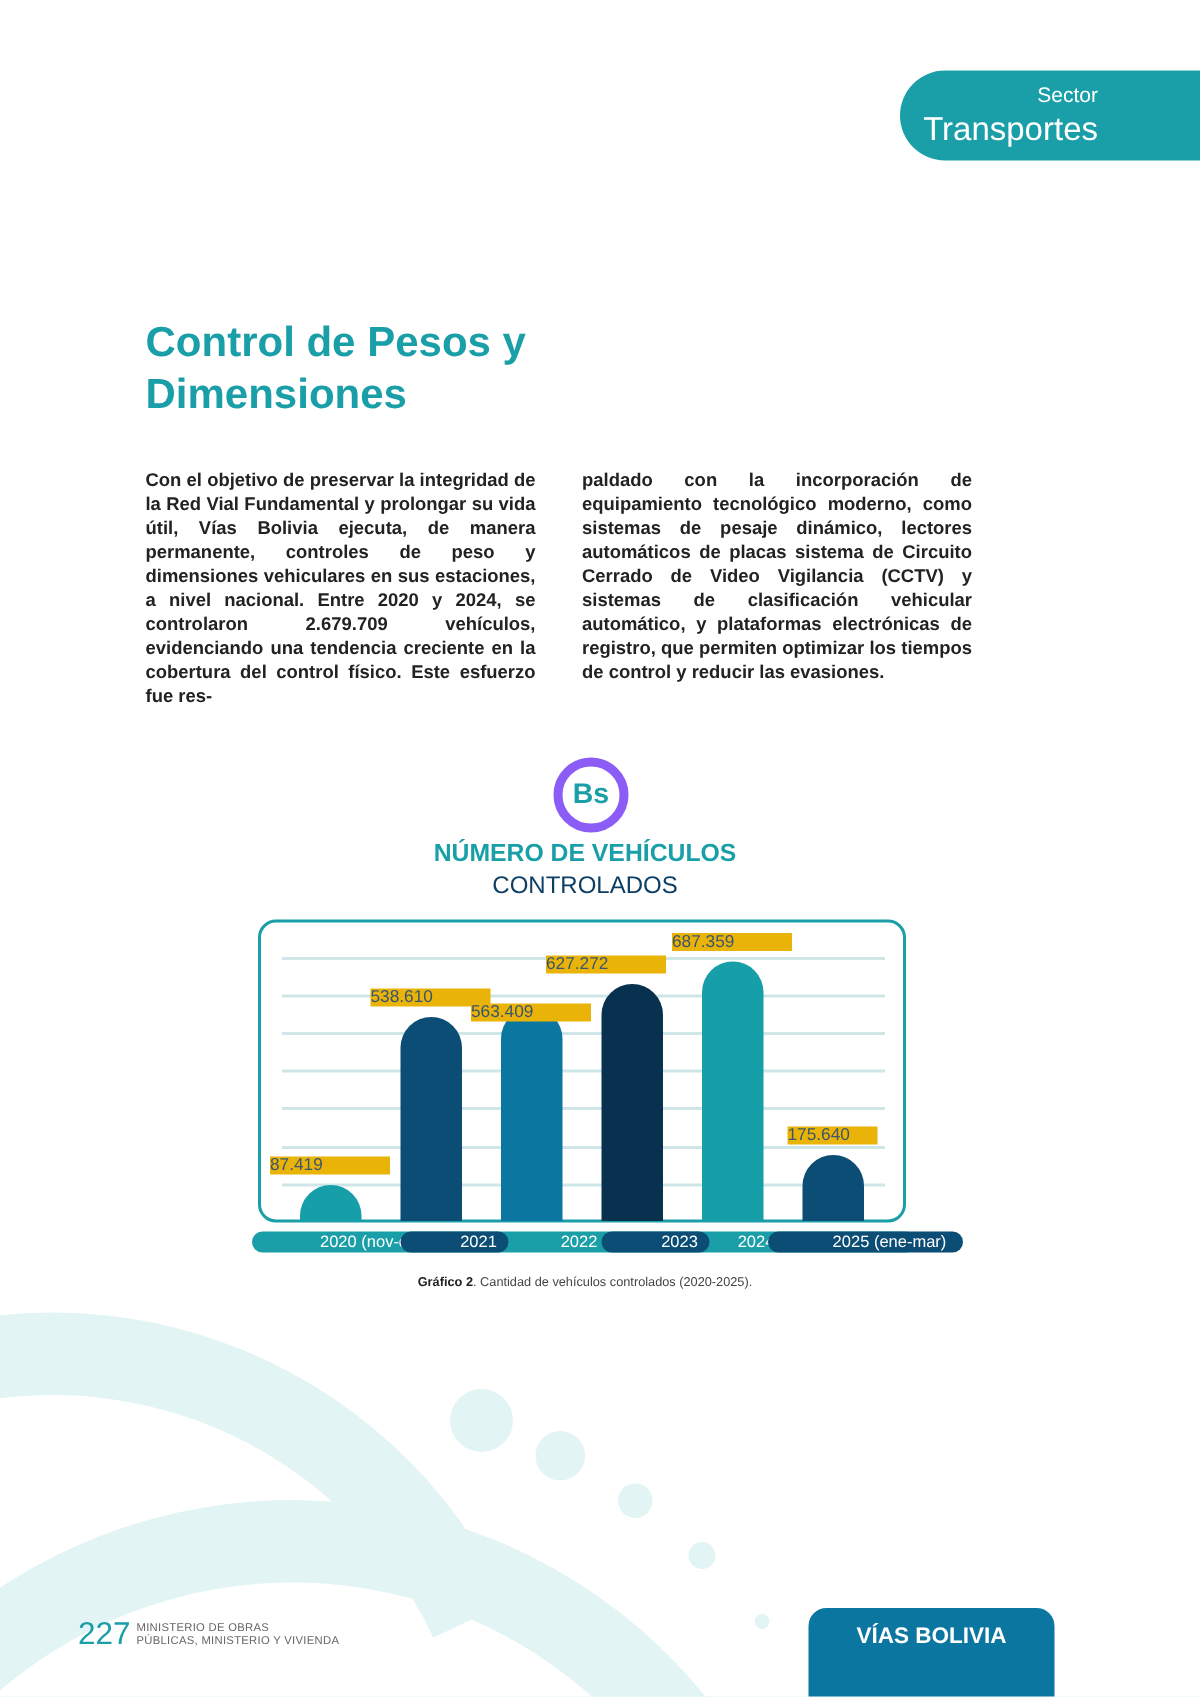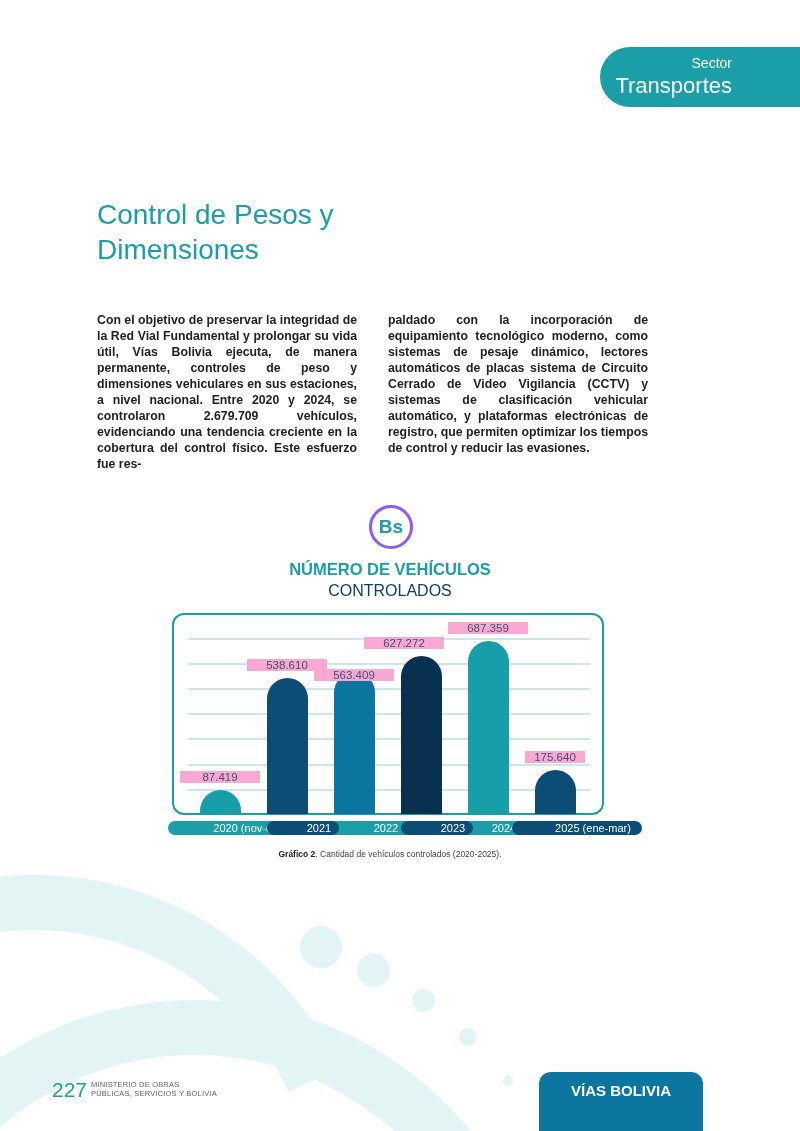--- a/index.html
+++ b/index.html
@@ -4,37 +4,37 @@
 <style>
   html, body { margin:0; padding:0; }
   body { width:800px; height:1131px; position:relative; background:#ffffff; overflow:hidden;
          font-family:"Liberation Sans", sans-serif; }
   .deco { position:absolute; border-radius:50%; background:#e3f4f5; }
   .arc { position:absolute; border-radius:50%; border-style:solid; border-color:#e3f4f5; }
   .sector-tab { position:absolute; left:600px; top:47px; width:220px; height:60px; background:#1a9fa8;
                 border-radius:30px 0 0 30px; color:#fff; }
   .sector-small { position:absolute; right:88px; top:8px; font-size:14px; font-weight:300; }
   .sector-big { position:absolute; right:88px; top:26px; font-size:22px; }
-  .page-title { position:absolute; left:97px; top:197px; width:320px; font-size:28px; line-height:35px;
-                color:#1a9fa8; font-weight:400; margin:0; }
+  .page-title { position:absolute; left:97px; top:210px; width:320px; font-size:28px; line-height:35px;
+                color:#1a9fa8; font-weight:700; margin:0; }
   .col { position:absolute; top:312px; width:260px; font-size:12.3px; line-height:16px; color:#222;
          text-align:justify; margin:0;font-weight:bold; }
   .col1 { left:97px; }
   .col2 { left:388px; }
-  .bs-icon { position:absolute; left:369px; top:505px; width:38px; height:38px; border:3px solid #8b5cf6;
+  .bs-icon { position:absolute; left:369px; top:505px; width:38px; height:38px; border:6px solid #8b5cf6;
              border-radius:50%; color:#1a9fa8; font-weight:bold; font-size:19px; text-align:center; line-height:38px; }
   .chart-title1 { position:absolute; left:0; width:780px; text-align:center; top:560px; font-size:16.5px;
                   font-weight:bold; color:#1a9fa8; }
   .chart-title2 { position:absolute; left:0; width:780px; text-align:center; top:582px; font-size:16px;
                   color:#0d3e63; }
   .chart-box { position:absolute; left:172px; top:613px; width:432px; height:202px; border:2px solid #1a9fa8;
                border-radius:12px; background:#fff; box-sizing:border-box; }
   .grid { position:absolute; height:1.5px; background:#cfe6e8; }
   .bar { position:absolute; width:41px; border-radius:20.5px 20.5px 0 0; }
-  .bar-label { position:absolute; width:80px; text-align:center; font-size:11.5px; color:#3a5570; background:#f9a8d4; }
+  .bar-label { position:absolute; width:80px; text-align:left; font-size:11.5px; color:#3a5570; background:#eab308; }
   .axis-band { position:absolute; left:168px; top:821px; width:443px; height:14px; background:#1a9fa8; border-radius:7px; }
   .axis-label { position:absolute; top:821px; height:14px; line-height:14px; font-size:11px; color:#fff; text-align:center;
                 border-radius:7px;padding-left:32px; }
   .axis-label.dark { background:#0b4d74; }
   .caption { position:absolute; left:0; width:780px; text-align:center; top:849px; font-size:8.5px; color:#444; }
   .caption b { color:#222; }
   .page-num { position:absolute; left:52px; top:1078px; font-size:21px; color:#1a9fa8; }
   .ministry { position:absolute; left:91px; top:1080px; font-size:7.5px; line-height:9px; color:#666; letter-spacing:0.2px; }
   .brand { position:absolute; left:539px; top:1072px; width:164px; height:70px; background:#0b76a0; border-radius:12px;
            color:#fff; font-weight:bold; font-size:15px; text-align:center; padding-top:10px; box-sizing:border-box; }
@@ -97,15 +97,15 @@
     <div class="axis-label dark" style="left: 512px; width: 98px; text-align: center;">2025 (ene-mar)</div>
   </div>
 
 <div class="caption">
   <b>Gráfico 2</b><span>. Cantidad de vehículos controlados (2020-2025).</span>
 </div>
 
 <div class="page-num">227</div>
 <div class="ministry">
   <div>MINISTERIO DE OBRAS</div>
-  <div>PÚBLICAS, SERVICIOS Y BOLIVIA</div>
+  <div>PÚBLICAS, MINISTERIO Y VIVIENDA</div>
 </div>
 <div class="brand">VÍAS BOLIVIA</div>
 
 </body></html>

